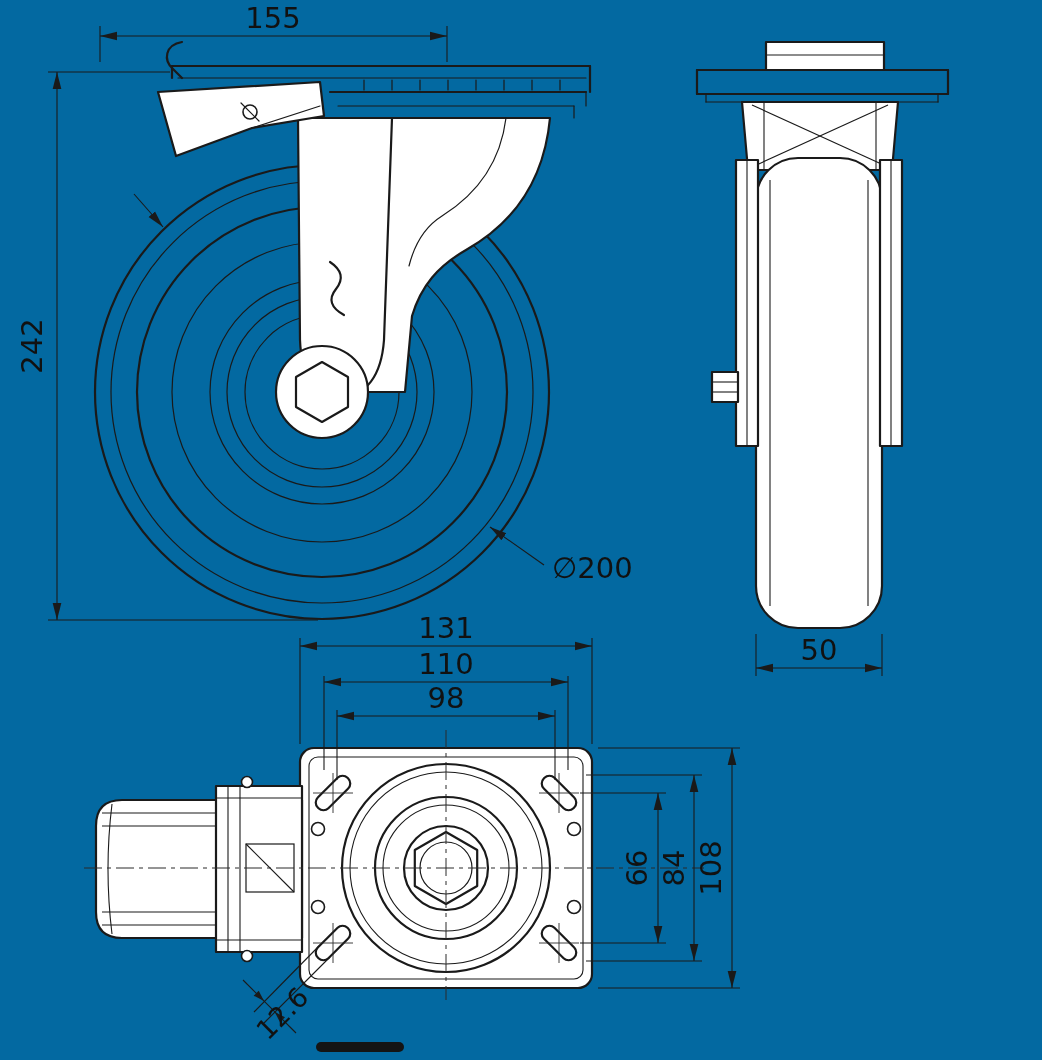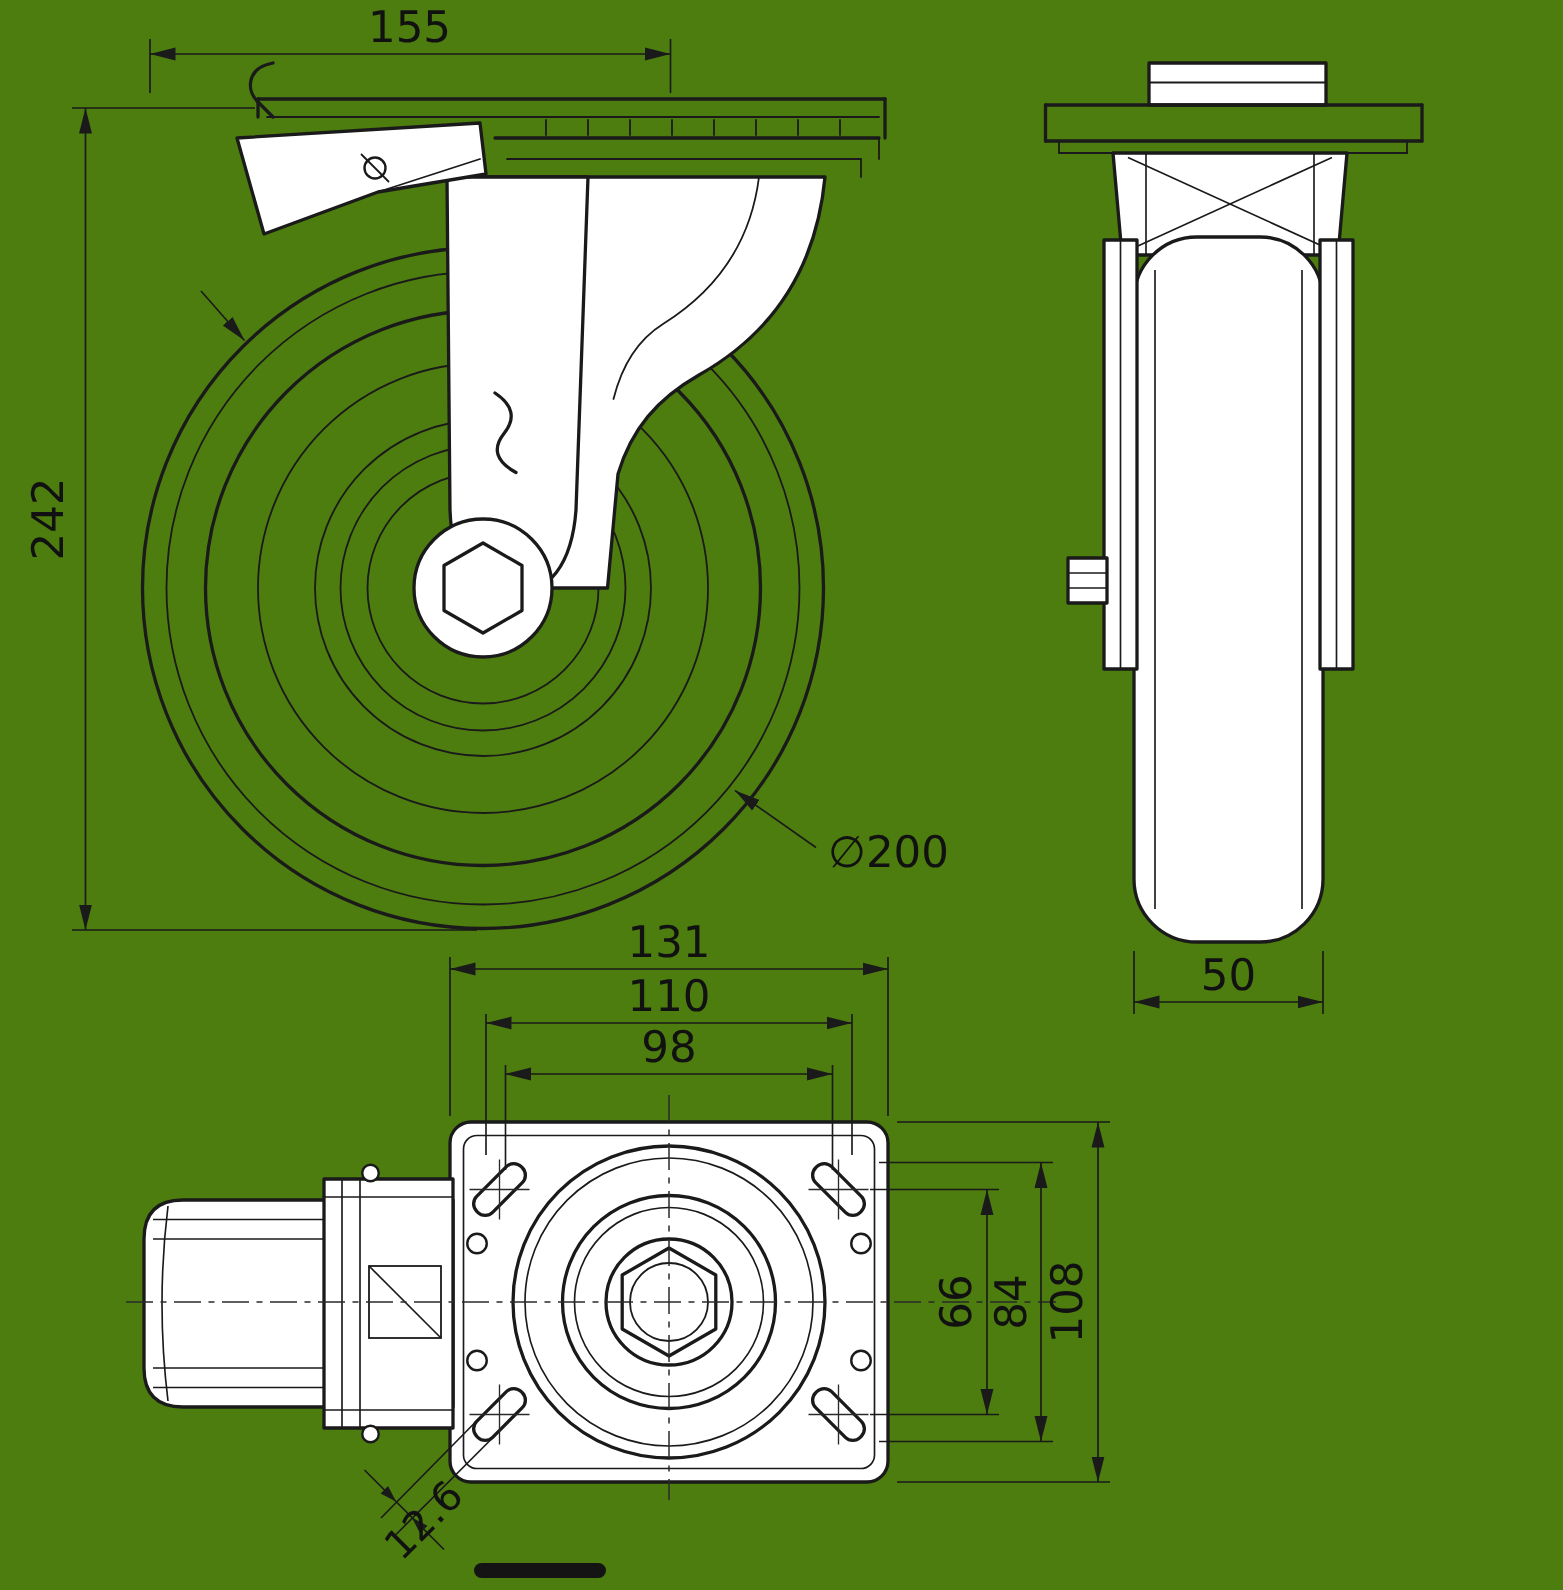--- a/index.html
+++ b/index.html
@@ -1,16 +1,16 @@
 <!DOCTYPE html>
 <html><head>
 <meta charset="utf-8">
 <style>
   html,body{margin:0;padding:0;background:#fff;}
-  #stage{position:relative;width:1042px;height:1060px;background:#4d7c0f;overflow:hidden;}
+  #stage{position:relative;width:1042px;height:1060px;background:#0369a1;overflow:hidden;}
   svg{display:block;}
   .o2{stroke:#1a1a1a;stroke-width:2.2;fill:none;stroke-linejoin:round;stroke-linecap:round;}
   .o2f{stroke:#1a1a1a;stroke-width:2.2;fill:#ffffff;stroke-linejoin:round;stroke-linecap:round;}
   .o1{stroke:#1a1a1a;stroke-width:1.2;fill:none;stroke-linecap:round;}
   .o1f{stroke:#1a1a1a;stroke-width:1.6;fill:#ffffff;}
   .dim{stroke:#1a1a1a;stroke-width:1.1;fill:none;}
   .cl{stroke:#2a2a2a;stroke-width:1;fill:none;stroke-dasharray:18 5 4 5;}
   text.d{font-family:"DejaVu Sans",sans-serif;font-size:29px;fill:#111;text-anchor:middle;}
   text.ds{font-family:"DejaVu Sans",sans-serif;font-size:27px;fill:#111;text-anchor:middle;}
   text.dl{font-family:"DejaVu Sans",sans-serif;font-size:29px;fill:#111;text-anchor:start;}

